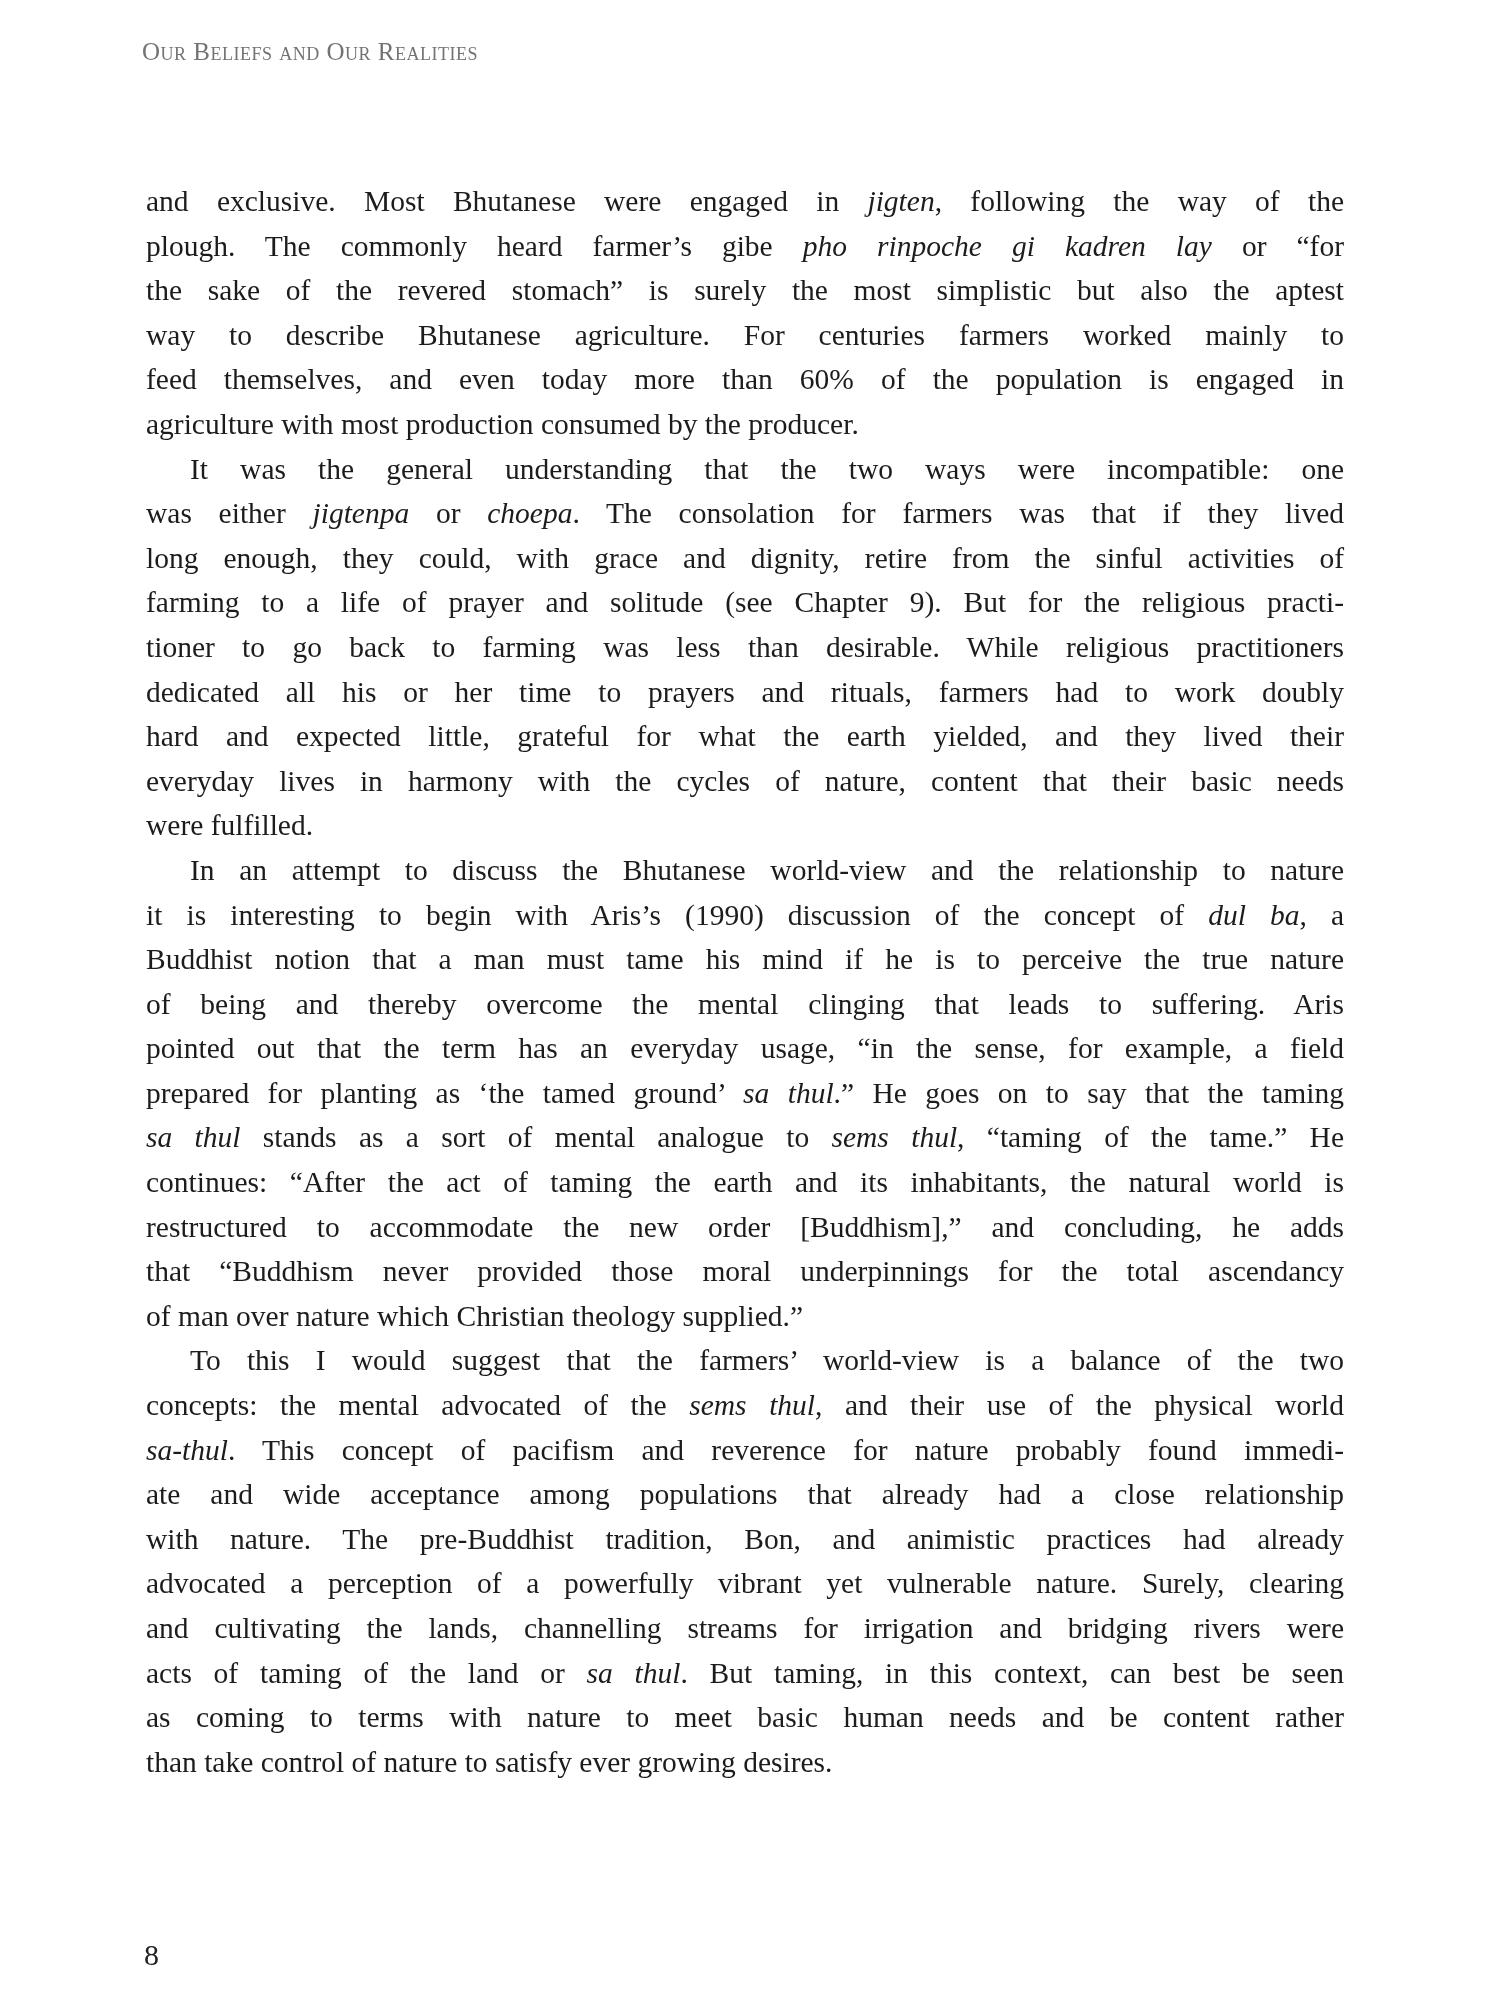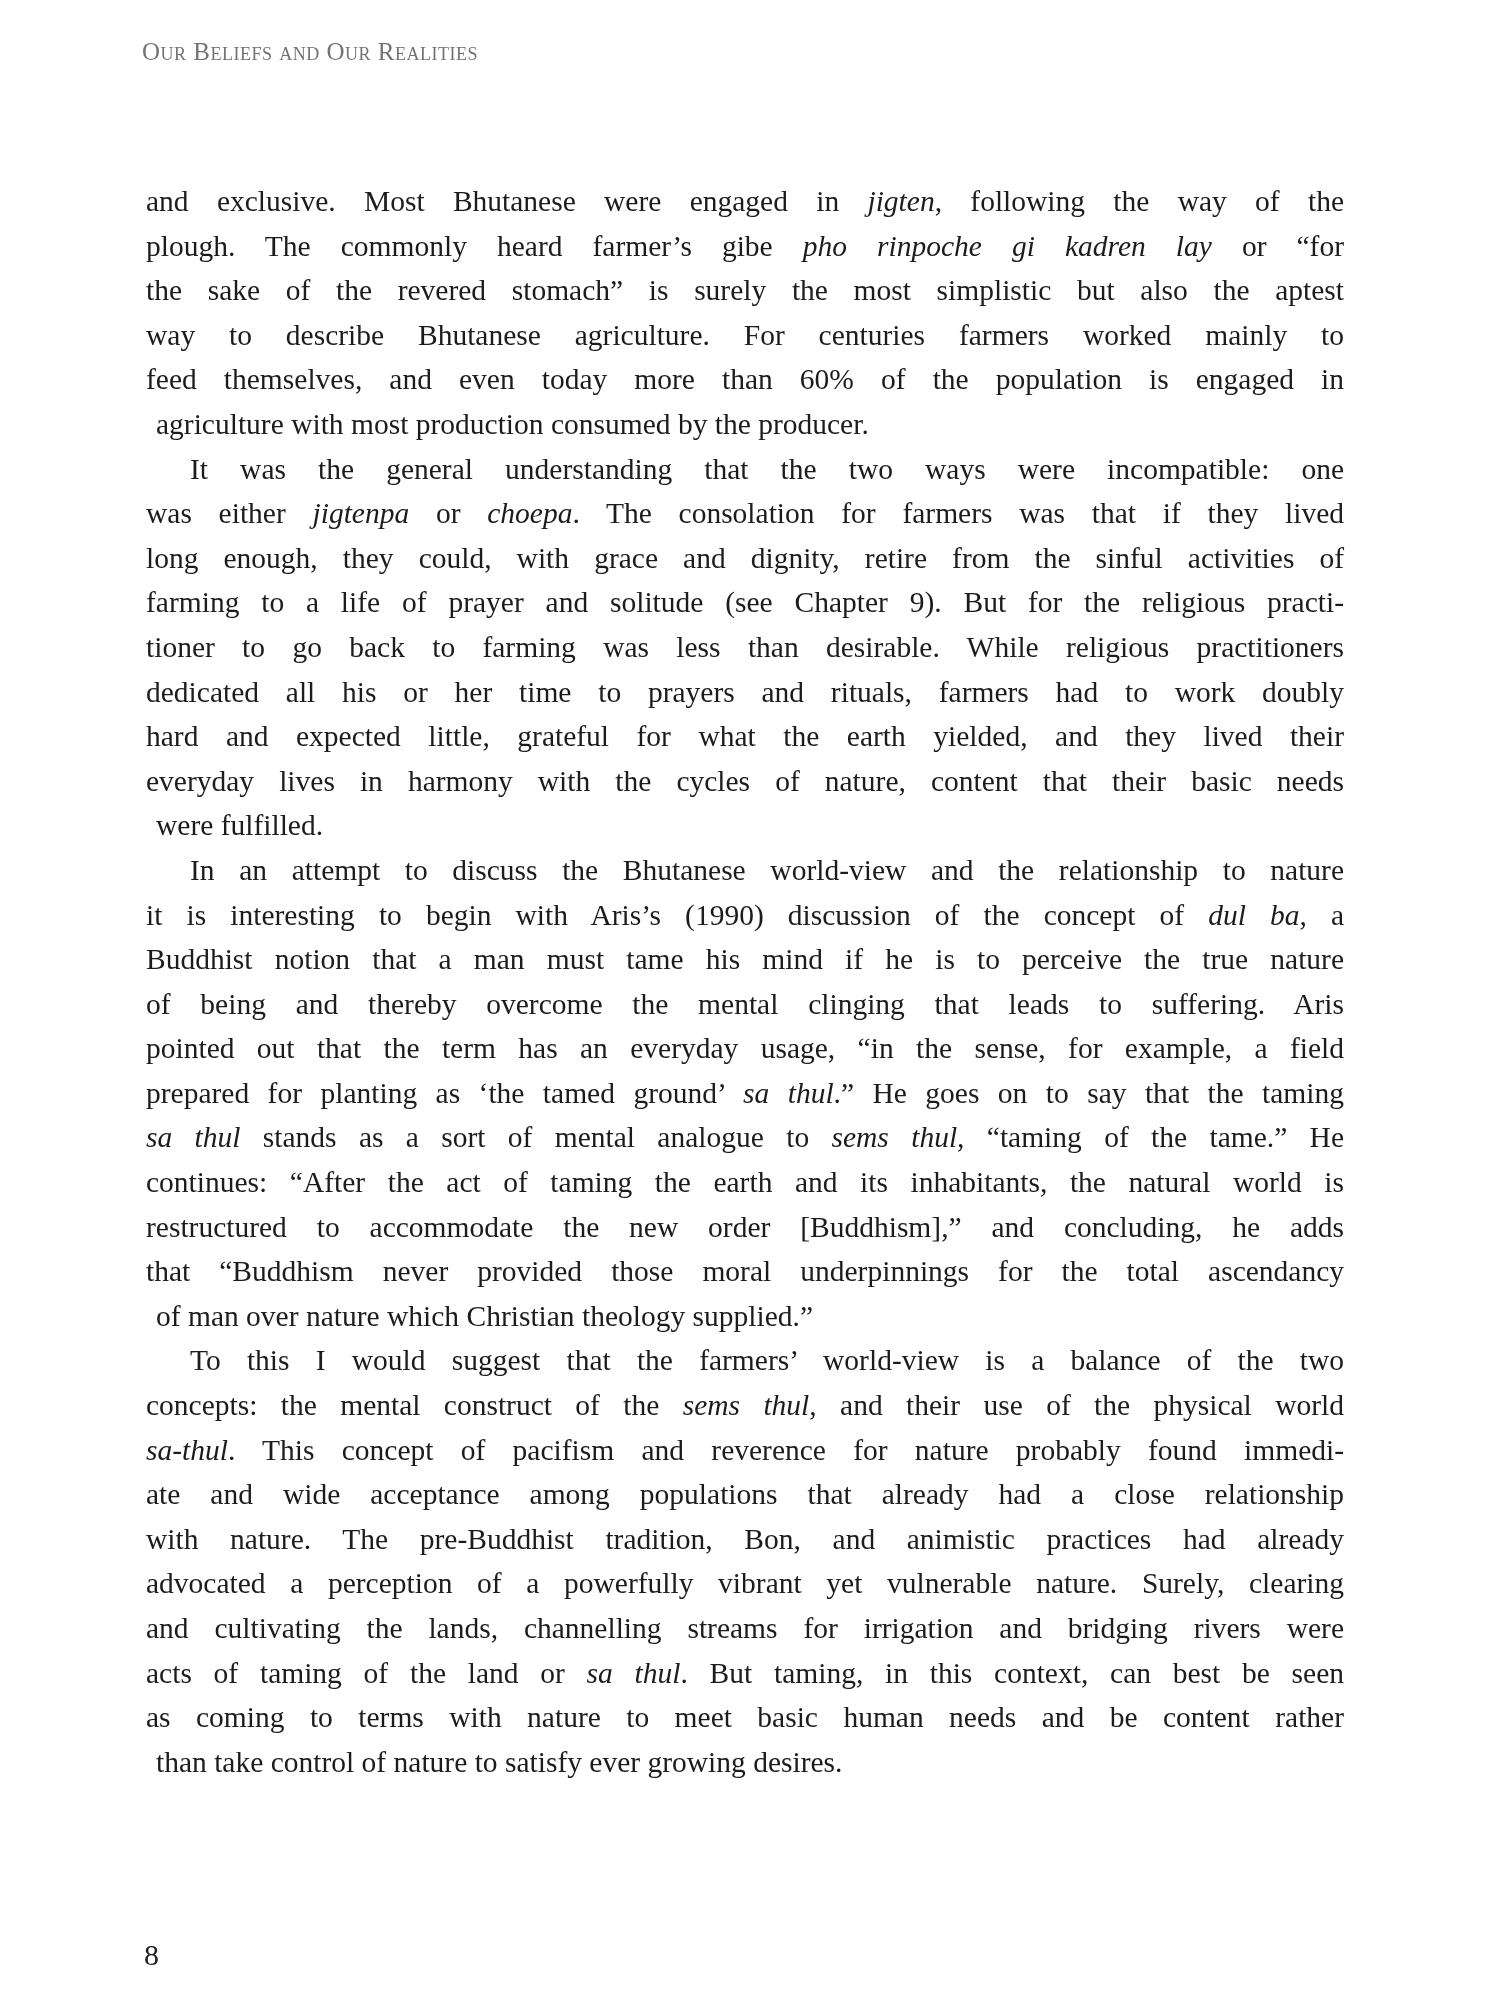--- a/index.html
+++ b/index.html
@@ -32,21 +32,20 @@
     .line {
       height: 44.6px;
       line-height: 44.6px;
       white-space: nowrap;
       text-align: justify;
       text-align-last: justify;
       overflow: visible;
     }
     .line.last {
       text-align-last: left;
-      margin-left: 10px;
     }
     .line.indent {
       padding-left: 44px;
     }
     .line i { font-style: italic; }
     .page-number {
       position: absolute;
       left: 144px;
       top: 1938px;
       font-size: 30px;
@@ -86,21 +85,21 @@
       <div class="line"><span>pointed out that the term has an everyday usage, “in the sense, for example, a field</span></div>
       <div class="line"><span>prepared for planting as ‘the tamed ground’ </span><i>sa thul</i><span>.” He goes on to say that the taming</span></div>
       <div class="line"><i>sa thul</i><span> stands as a sort of mental analogue to </span><i>sems thul</i><span>, “taming of the tame.” He</span></div>
       <div class="line"><span>continues: “After the act of taming the earth and its inhabitants, the natural world is</span></div>
       <div class="line"><span>restructured to accommodate the new order [Buddhism],” and concluding, he adds</span></div>
       <div class="line"><span>that “Buddhism never provided those moral underpinnings for the total ascendancy</span></div>
       <div class="line last"><span>of man over nature which Christian theology supplied.”</span></div>
     </div>
     <div>
       <div class="line indent"><span>To this I would suggest that the farmers’ world-view is a balance of the two</span></div>
-      <div class="line"><span>concepts: the mental construct of the </span><i>sems thul</i><span>, and their use of the physical world</span></div>
+      <div class="line"><span>concepts: the mental advocated of the </span><i>sems thul</i><span>, and their use of the physical world</span></div>
       <div class="line"><i>sa-thul</i><span>. This concept of pacifism and reverence for nature probably found immedi-</span></div>
       <div class="line"><span>ate and wide acceptance among populations that already had a close relationship</span></div>
       <div class="line"><span>with nature. The pre-Buddhist tradition, Bon, and animistic practices had already</span></div>
       <div class="line"><span>advocated a perception of a powerfully vibrant yet vulnerable nature. Surely, clearing</span></div>
       <div class="line"><span>and cultivating the lands, channelling streams for irrigation and bridging rivers were</span></div>
       <div class="line"><span>acts of taming of the land or </span><i>sa thul</i><span>. But taming, in this context, can best be seen</span></div>
       <div class="line"><span>as coming to terms with nature to meet basic human needs and be content rather</span></div>
       <div class="line last"><span>than take control of nature to satisfy ever growing desires.</span></div>
     </div>
   </div>

